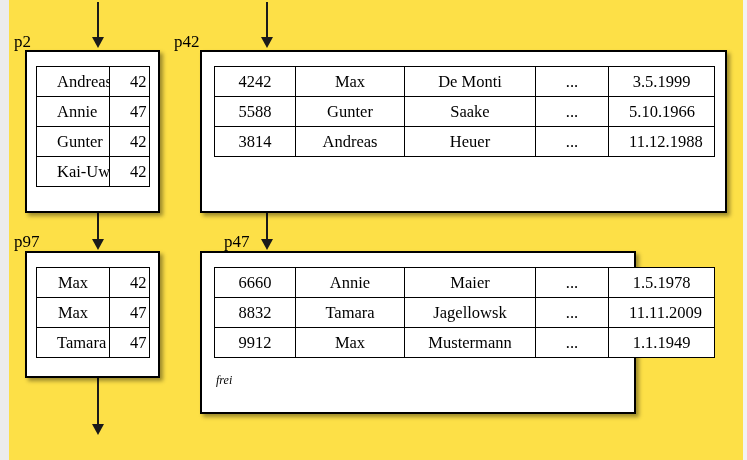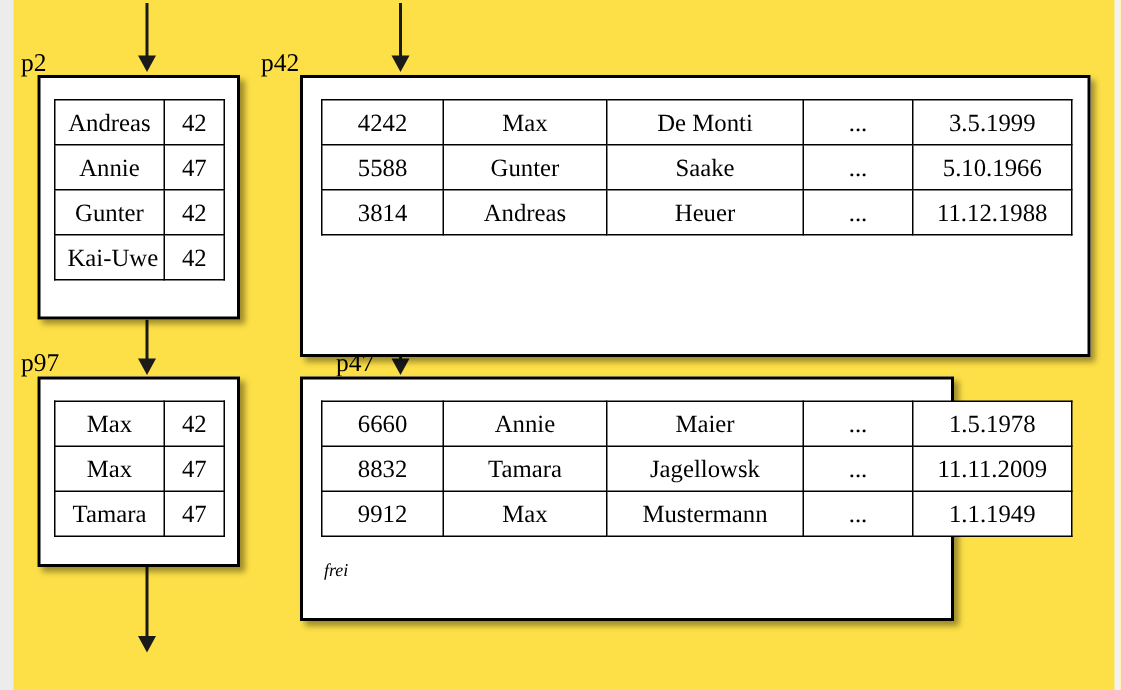--- a/index.html
+++ b/index.html
@@ -55,21 +55,21 @@
     border-collapse: collapse;
     table-layout: fixed;
   }
   table.tbl td {
     border: 1.5px solid #000;
     height: 29px;
     text-align: center;
     vertical-align: middle;
     font-size: 16.5px;
     color: #000;
-    padding: 0 8px;
+    padding: 0 20px;
     background: #fff;
     white-space: nowrap;
     overflow: hidden;
   }
 
   
   .frei {
     position: absolute;
     font-style: italic;
     font-size: 12px;
@@ -152,21 +152,21 @@
         </tr>
         <tr>
           <td>Kai-Uwe</td>
           <td>42</td>
         </tr>
       </tbody>
     </table>
   </div>
 
   <div class="block-label" style="left:174px; top:32px;">p42</div>
-  <div class="block" style="left:200px; top:50px; width:527px; height:188px;">
+  <div class="block" style="left:200px; top:50px; width:527px; height:163px;">
     <table class="tbl" style="left:12px; top:14px; width:500px;">
       <colgroup>
         <col style="width:81px;">
           <col style="width:109px;">
           <col style="width:131px;">
         <col style="width:73px;">
           <col style="width:106px;">
       </colgroup>
       <tbody>
         <tr>

